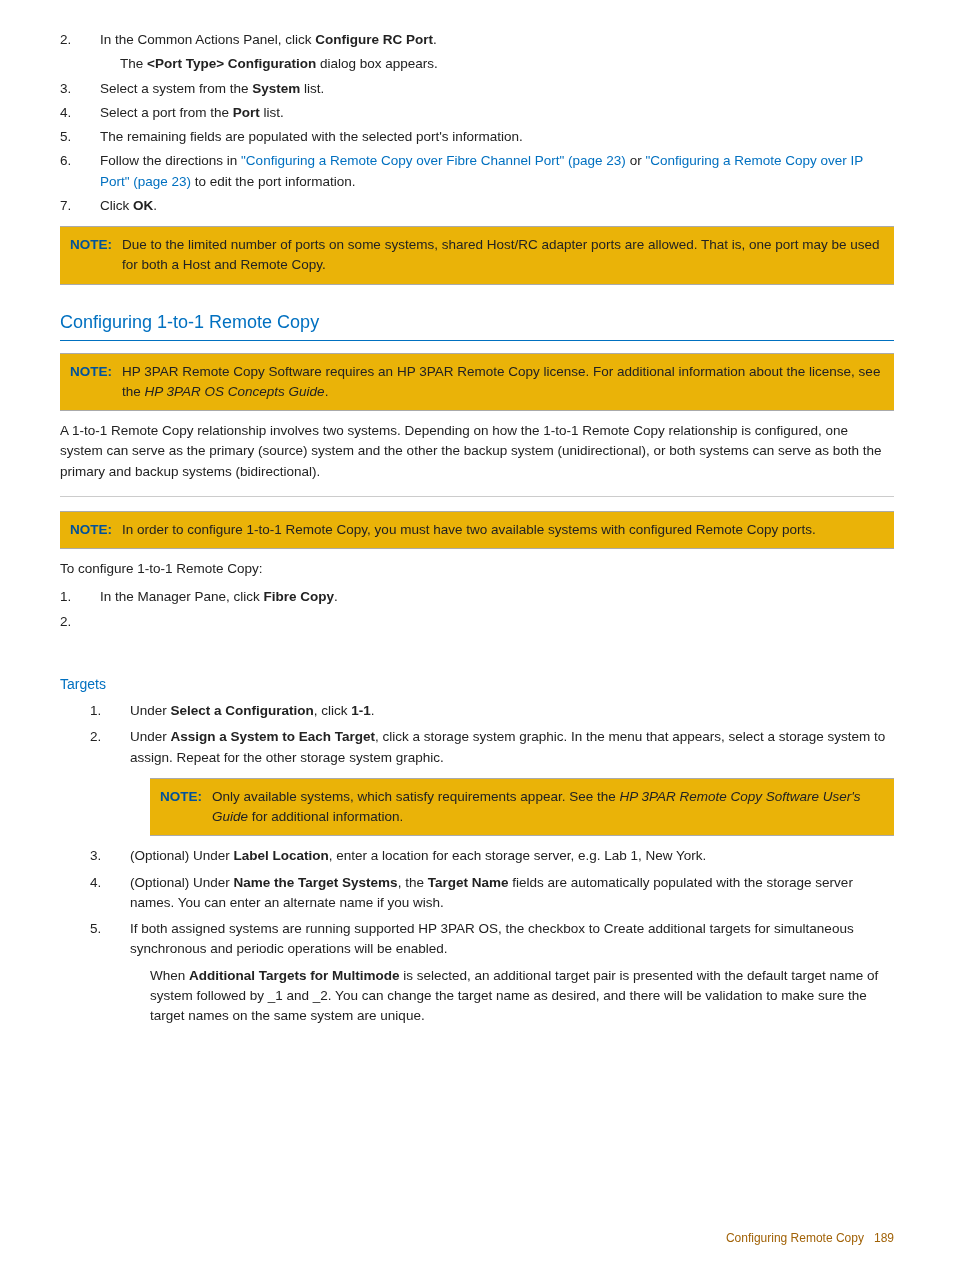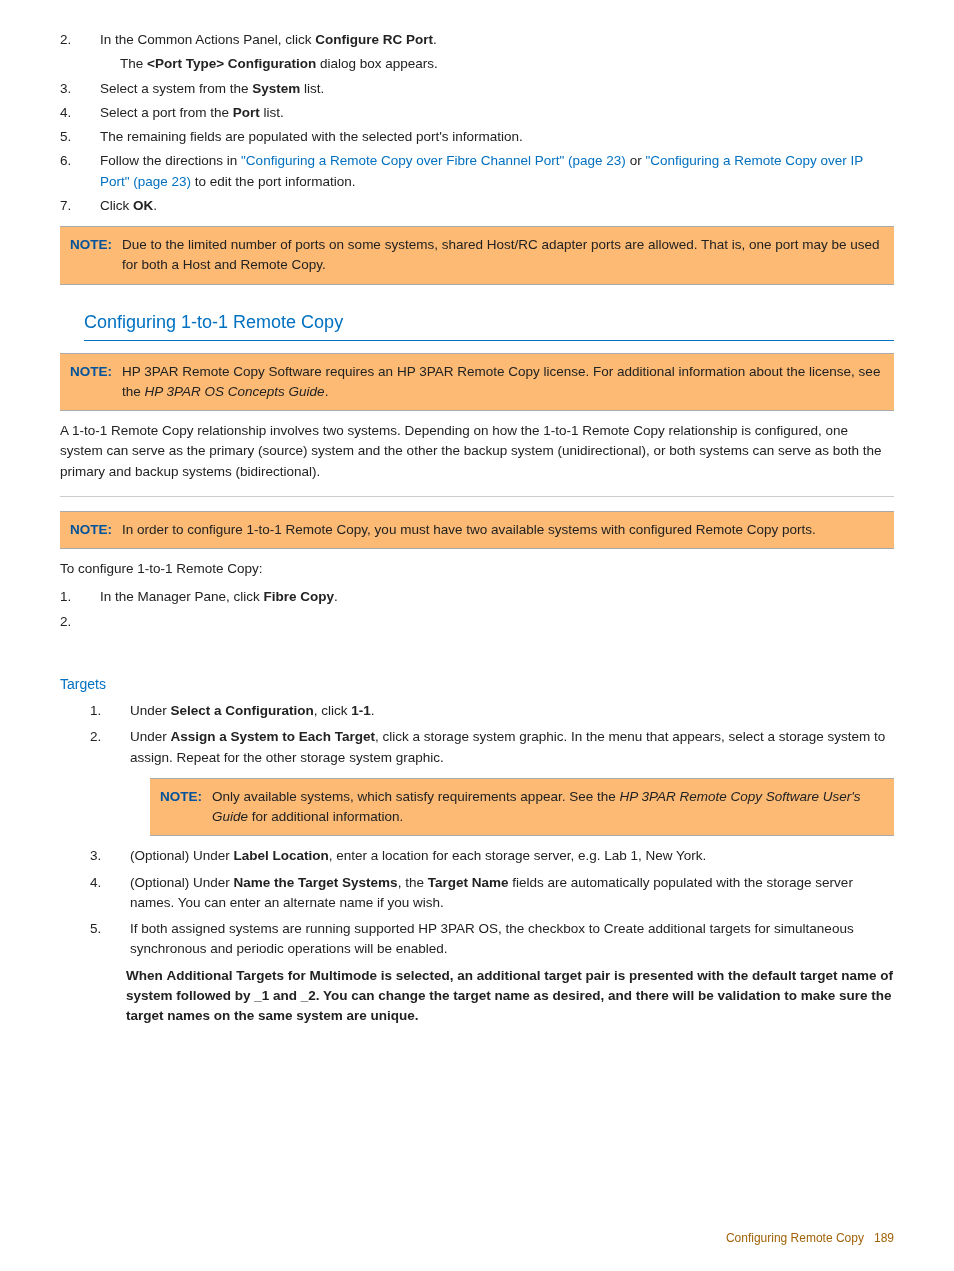--- a/index.html
+++ b/index.html
@@ -14,38 +14,37 @@
       line-height: 1.5;
     }
     .section-heading {
       color: #0070c0;
       font-size: 18px;
       font-weight: normal;
       border-bottom: 1px solid #0070c0;
       padding-bottom: 4px;
       margin-bottom: 12px;
       margin-top: 24px;
-      margin-left: 24px;
     }
     .sub-heading {
       color: #0070c0;
       font-size: 14px;
       font-weight: normal;
       margin-bottom: 6px;
       margin-top: 18px;
     }
     hr.divider {
       border: none;
       border-top: 1px solid #ccc;
       margin: 14px 0;
     }
     .note-block {
       display: flex;
       gap: 10px;
-      background: #fdba74;
+      background: #eab308;
       border-top: 1px solid #aaa;
       border-bottom: 1px solid #aaa;
       padding: 8px 10px;
       margin: 10px 0;
     }
     .note-label {
       font-weight: bold;
       color: #00529b;
       white-space: nowrap;
       font-size: 13.5px;
@@ -198,21 +197,21 @@
       <span>(Optional) Under <strong>Name the Target Systems</strong>, the <strong>Target Name</strong> fields are automatically populated with the storage server names. You can enter an alternate name if you wish.</span>
     </div>
   </li>
   <li>
     <div style="display:flex; gap:10px; margin-bottom:6px; margin-left:30px;">
       <span style="min-width:30px;">5.</span>
       <span>If both assigned systems are running supported HP 3PAR OS, the checkbox to Create additional targets for simultaneous synchronous and periodic operations will be enabled.</span>
     </div>
   </li>
   <li>
-    <div style="display:flex; gap:10px; margin-bottom:6px; margin-left:66px;font-weight:bold;">
+    <div style="display:flex; gap:10px; margin-bottom:6px; margin-left:90px;">
       <span>When <strong>Additional Targets for Multimode</strong> is selected, an additional target pair is presented with the default target name of system followed by _1 and _2. You can change the target name as desired, and there will be validation to make sure the target names on the same system are unique.</span>
     </div>
   </li>
 </ol>
 
 
 <div style="position: fixed; bottom: 24px; left: 0; right: 0; display: flex; justify-content: flex-end; padding-right: 60px; font-size: 12px; color: #a16207;">
   <span>
     <span>Configuring Remote Copy</span>&nbsp;&nbsp;&nbsp;<span>189</span>
   </span>

